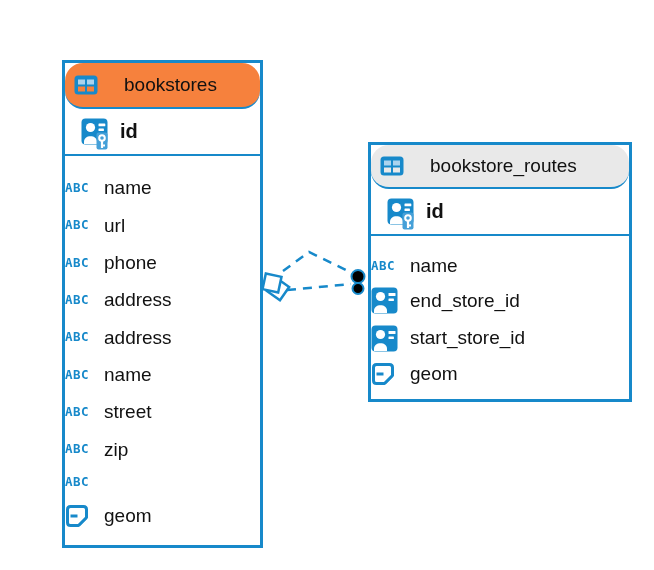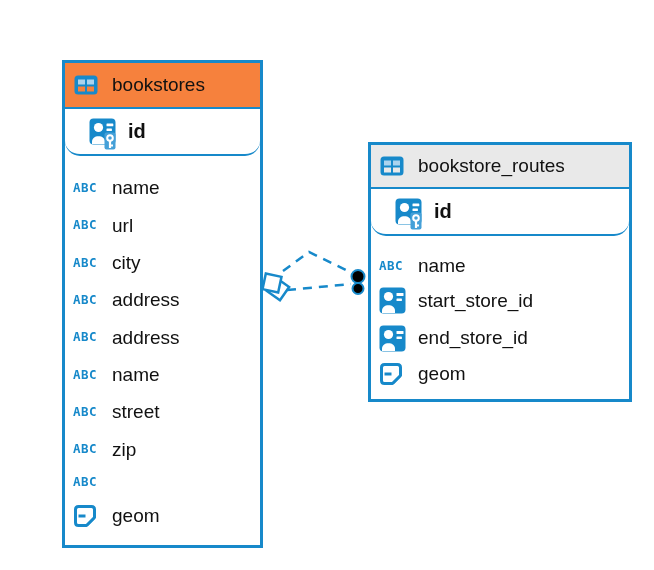--- a/index.html
+++ b/index.html
@@ -25,58 +25,58 @@
     display: flex;
     flex-direction: column;
     z-index: 1;
   }
   #table-bookstores { left: 62px; top: 60px;  width: 201px; height: 488px; }
   #table-routes     { left: 368px; top: 142px; width: 264px; height: 260px; }
 
   .tbl-header {
     display: flex;
     align-items: center;
-    gap: 8px;
+    gap: 20px;
     padding-left: 9px;
     border-bottom: 2px solid var(--accent-blue);
     font-size: 19px;
     color: var(--text);
     flex: 0 0 auto;
+    border-radius: 18px;
   }
   #table-bookstores .tbl-header { background: var(--header-bookstores); height: 44px; }
   #table-routes     .tbl-header { background: var(--header-routes);     height: 42px; }
 
   .pk-row {
     display: flex;
     align-items: center;
     gap: 9px;
-    padding-left: 24px;
+    padding-left: 16px;
     height: 45px;
     flex: 0 0 auto;
     border-bottom: 2px solid var(--accent-blue);
     font-size: 20px;
     font-weight: bold;
     color: var(--text);
-    border-radius: 15px;
   }
 
   .fields {
     flex: 1 1 auto;
     display: flex;
     flex-direction: column;
     justify-content: space-evenly;
   }
   #table-bookstores .fields { padding: 6px 0 2px; }
   #table-routes     .fields { padding: 9px 0 3px; }
 
   .field {
     display: flex;
     align-items: center;
     gap: 9px;
-    padding-left: 8px;
+    padding-left: 0;
     font-size: 19px;
     color: var(--text);
   }
 
   .icon-box {
     width: 30px;
     flex: 0 0 30px;
     display: flex;
     align-items: center;
     justify-content: flex-start;
@@ -153,21 +153,21 @@
       <div class="field">
         <span class="icon-box">
             <span class="abc-glyph">ABC</span>
           </span>
         <span>url</span>
       </div>
       <div class="field">
         <span class="icon-box">
             <span class="abc-glyph">ABC</span>
           </span>
-        <span>city</span>
+        <span>phone</span>
       </div>
       <div class="field">
         <span class="icon-box">
             <span class="abc-glyph">ABC</span>
           </span>
         <span>address</span>
       </div>
       <div class="field">
         <span class="icon-box">
             <span class="abc-glyph">ABC</span>
@@ -251,33 +251,33 @@
       <div class="field">
         <span class="icon-box">
           <svg width="27" height="27" viewBox="0 0 27 27">
             <rect x="0.5" y="0.5" width="26" height="26" rx="4" class="fill-blue"></rect>
             <circle cx="9.5" cy="9.5" r="4.6" class="fill-white"></circle>
             <path d="M3 26 v-2.2 c0-3.6 2.9-5.6 6.5-5.6 s6.5 2 6.5 5.6 V26 Z" class="fill-white"></path>
             <rect x="17.5" y="6" width="7" height="3" rx="0.6" class="fill-white"></rect>
             <rect x="17.5" y="11.5" width="5.4" height="2.6" rx="0.6" class="fill-white"></rect>
           </svg>
         </span>
-        <span>start_store_id</span>
+        <span>end_store_id</span>
       </div>
       <div class="field">
         <span class="icon-box">
           <svg width="27" height="27" viewBox="0 0 27 27">
             <rect x="0.5" y="0.5" width="26" height="26" rx="4" class="fill-blue"></rect>
             <circle cx="9.5" cy="9.5" r="4.6" class="fill-white"></circle>
             <path d="M3 26 v-2.2 c0-3.6 2.9-5.6 6.5-5.6 s6.5 2 6.5 5.6 V26 Z" class="fill-white"></path>
             <rect x="17.5" y="6" width="7" height="3" rx="0.6" class="fill-white"></rect>
             <rect x="17.5" y="11.5" width="5.4" height="2.6" rx="0.6" class="fill-white"></rect>
           </svg>
         </span>
-        <span>end_store_id</span>
+        <span>start_store_id</span>
       </div>
       <div class="field">
         <span class="icon-box">
           <svg width="24" height="24" viewBox="0 0 24 24">
             <path d="M5.5 2.5 H18.5 Q21.5 2.5 21.5 5.5 V13.5 L13.5 21.5 H5.5 Q2.5 21.5 2.5 18.5 V5.5 Q2.5 2.5 5.5 2.5 Z" fill="#fff" class="stroke-blue" stroke-width="3" stroke-linejoin="round"></path>
             <line x1="14.5" y1="21" x2="21" y2="14.5" class="stroke-blue" stroke-width="2"></line>
             <line x1="5.5" y1="12" x2="12.5" y2="12" class="stroke-blue" stroke-width="3"></line>
           </svg>
         </span>
         <span>geom</span>

